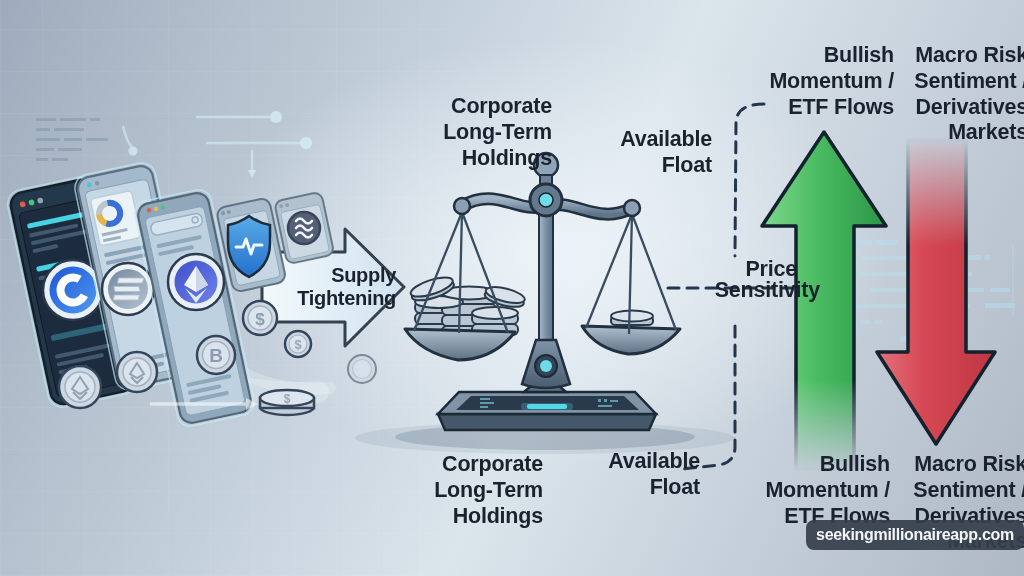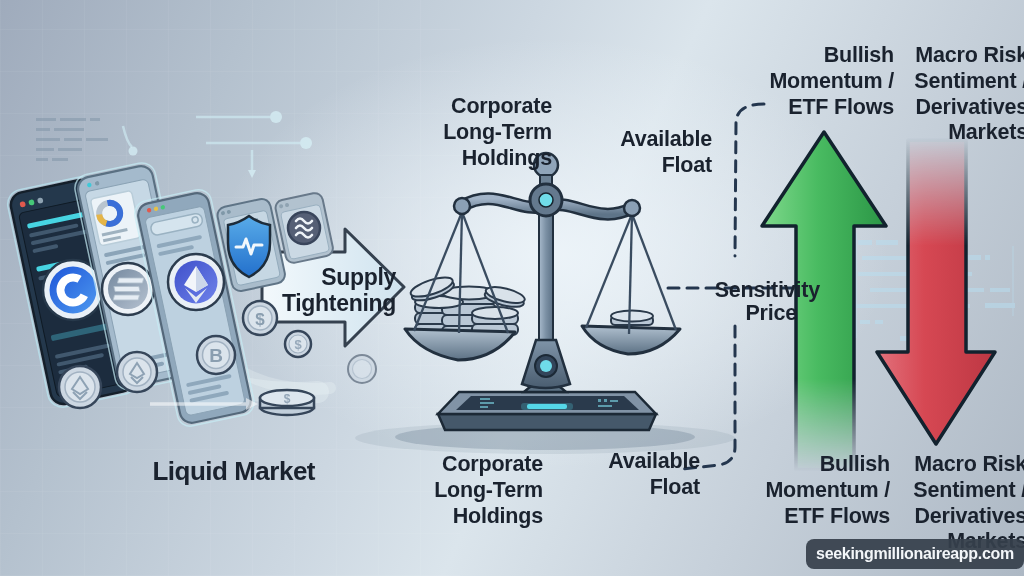--- a/index.html
+++ b/index.html
@@ -8,23 +8,23 @@
     background:
       radial-gradient(ellipse 560px 360px at 54% 44%, rgba(238,245,250,0.9) 0%, rgba(238,245,250,0) 60%),
       linear-gradient(115deg,#9fabbc 0%,#b4c1ce 20%,#ccd7e1 42%,#dbe5ec 55%,#c6d0da 76%,#adb8c4 100%);}
   .grid{position:absolute;left:0;top:0;width:460px;height:576px;opacity:.45;pointer-events:none;
     background:
       repeating-linear-gradient(0deg, rgba(255,255,255,.10) 0 1px, transparent 1px 42px),
       repeating-linear-gradient(90deg, rgba(255,255,255,.10) 0 1px, transparent 1px 42px);}
   svg{position:absolute;left:0;top:0;}
   .label{position:absolute;font-weight:700;color:#1a222e;text-align:right;
     white-space:pre-line;line-height:1.2;letter-spacing:-0.2px;font-size:21.5px;}
-  .label-sm{font-size:23px;line-height:1.15;letter-spacing:-0.3px;}
+  .label-sm{font-size:20px;line-height:1.15;letter-spacing:-0.3px;}
   .label-lg{font-size:26px;letter-spacing:-0.5px;}
-  .banner{position:absolute;left:806px;top:539px;width:218px;height:30px;border-radius:8px;
+  .banner{position:absolute;left:806px;top:520px;width:218px;height:30px;border-radius:8px;
     background:rgba(54,63,75,.93);display:flex;align-items:center;justify-content:center;
     color:#f3f6f9;font-weight:700;font-size:16px;letter-spacing:-0.3px;}
 </style>
 </head>
 <body>
 
 <div class="stage">
   <div class="grid"></div>
 
   <svg width="1024" height="576" viewBox="0 0 1024 576">
@@ -412,24 +412,23 @@
 Momentum /
 ETF Flows</div>
   <div class="label" style="left:856px;top:43px;width:172px;">Macro Risk
 Sentiment /
 Derivatives
 Markets</div>
 
   <div class="label label-sm" style="left:272px;top:264px;width:124px;">Supply
 Tightening</div>
 
-  <div class="label" style="left:677px;top:257px;width:120px;margin-top:44px;">Price</div>
+  <div class="label" style="left:677px;top:257px;width:120px;">Price</div>
   <div class="label" style="left:650px;top:278px;width:170px;">Sensitivity</div>
 
-  <div class="label label-lg" style="left:55px;top:456px;width:260px;">Liquid Market</div>
 
   <div class="label" style="left:368px;top:452px;width:175px;">Corporate
 Long-Term
 Holdings</div>
   <div class="label" style="left:545px;top:449px;width:155px;">Available
 Float</div>
   <div class="label" style="left:718px;top:452px;width:172px;">Bullish
 Momentum /
 ETF Flows</div>
   <div class="label" style="left:855px;top:452px;width:172px;">Macro Risk

